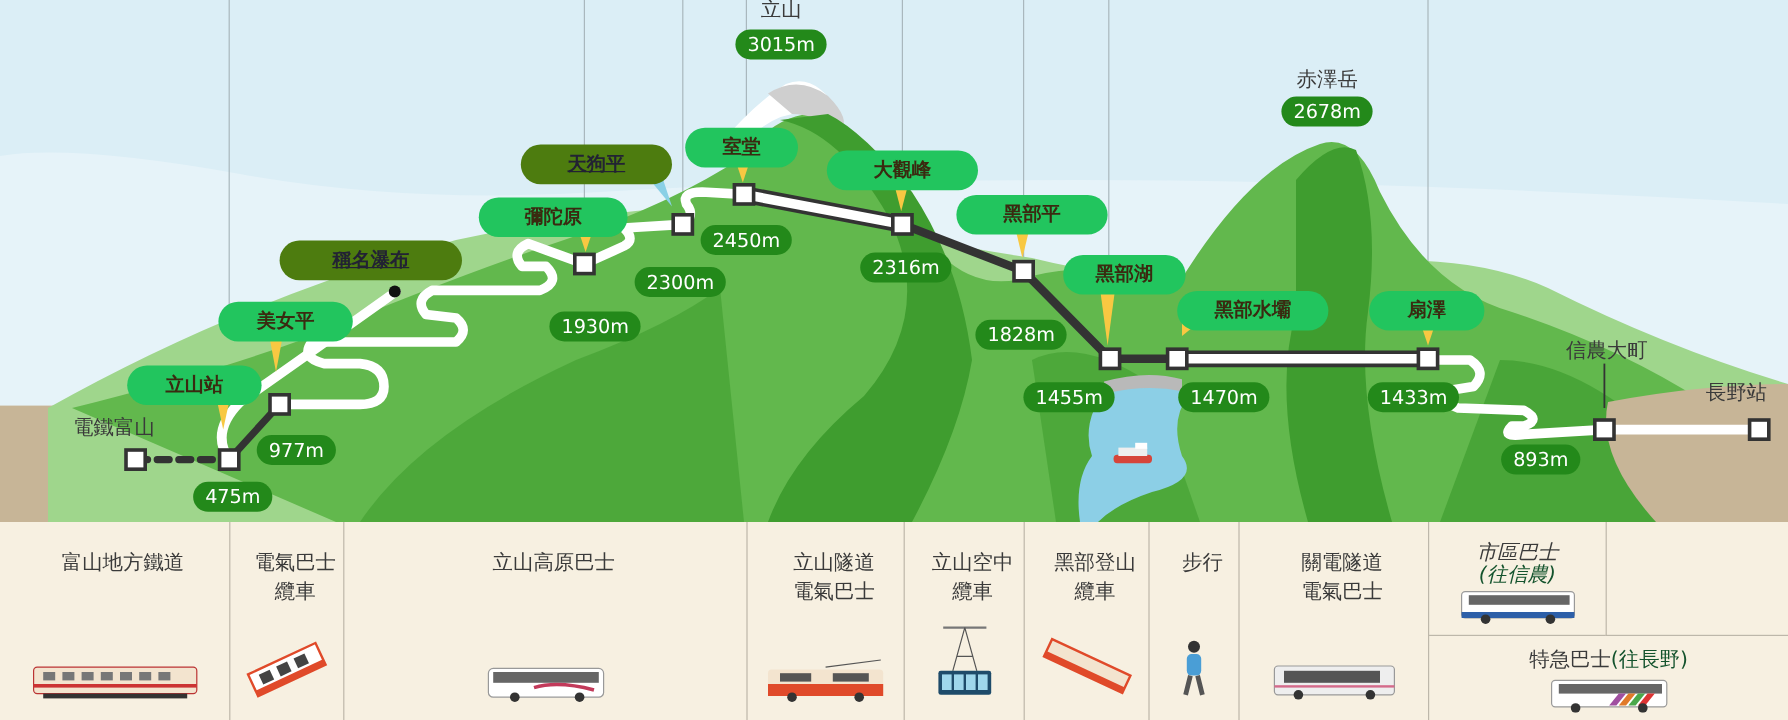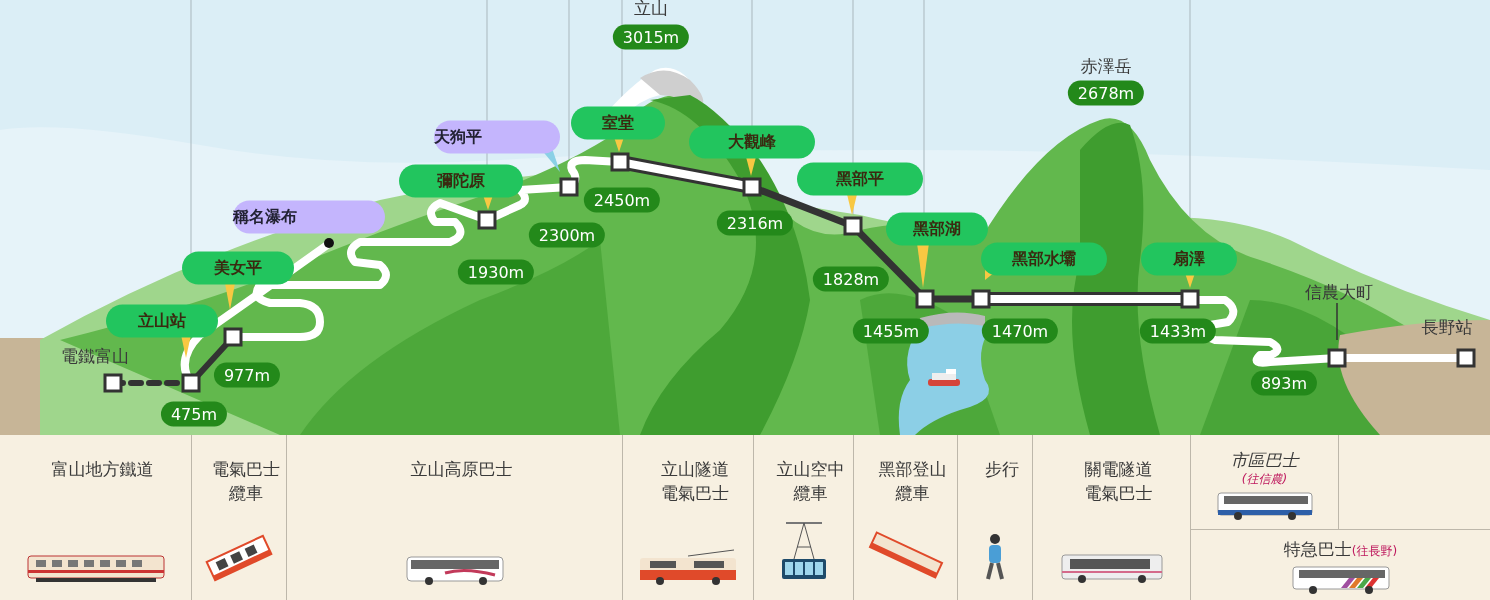--- a/index.html
+++ b/index.html
@@ -1,27 +1,27 @@
 <!DOCTYPE html>
 <html><head>
 <meta charset="utf-8">
 <style>
   * { box-sizing: border-box; margin: 0; padding: 0; }
   body { width: 1490px; height: 600px; overflow: hidden; font-family: "DejaVu Sans", "Liberation Sans", sans-serif; background: #dbeef6; }
   #root { position: relative; width: 1490px; height: 500px; }
   svg.scene { position: absolute; left: 0; top: 0; }
   .lbl { position: absolute; transform: translate(-50%, -50%); white-space: nowrap; }
   .yellow { background: #22c55e; color: #3a2a10; font-size: 16px; font-weight: bold; border-radius: 18px; padding: 6px 0; text-align: center; }
-  .blue { background: #c4b5fd; color: #223; font-size: 16px; font-weight: bold; border-radius: 18px; padding: 6px 0; text-align: left; }
+  .blue { background: #4d7c0f; color: #223; font-size: 16px; font-weight: bold; border-radius: 18px; padding: 6px 0; text-align: center; text-decoration: underline; }
   .elev { background: #23891a; color: #fff; font-size: 16px; border-radius: 14px; padding: 3px 10px; }
   .plain { color: #3a3a3a; font-size: 17px; }
   .bottom { position: absolute; left: 0; top: 435px; width: 1490px; height: 165px; background: #f7f0e1; }
   .col { position: absolute; top: 0; height: 165px; border-left: 1px solid #bdb7aa; text-align: center; }
   .col-title { font-size: 17px; color: #3a3a3a; line-height: 24px; margin-top: 22px; padding-left: 14px; }
-  .sub { font-size: 12px; color: #be185d; line-height: 14px; }
+  .sub { font-size: 17px; color: #14532d; line-height: 14px; }
   .veh { position: absolute; left: 50%; transform: translateX(-50%); }
 </style>
 </head>
 <body>
 
 <div id="root">
   <svg class="scene" width="1490" height="435" viewBox="0 0 1490 435">
 
     <rect x="0" y="0" width="1490" height="435" fill="#dbeef6"></rect>
     <path d="M0 130 Q60 120 200 145 T500 160 T900 150 T1490 170 L1490 435 L0 435Z" fill="#e6f3f9"></path>

